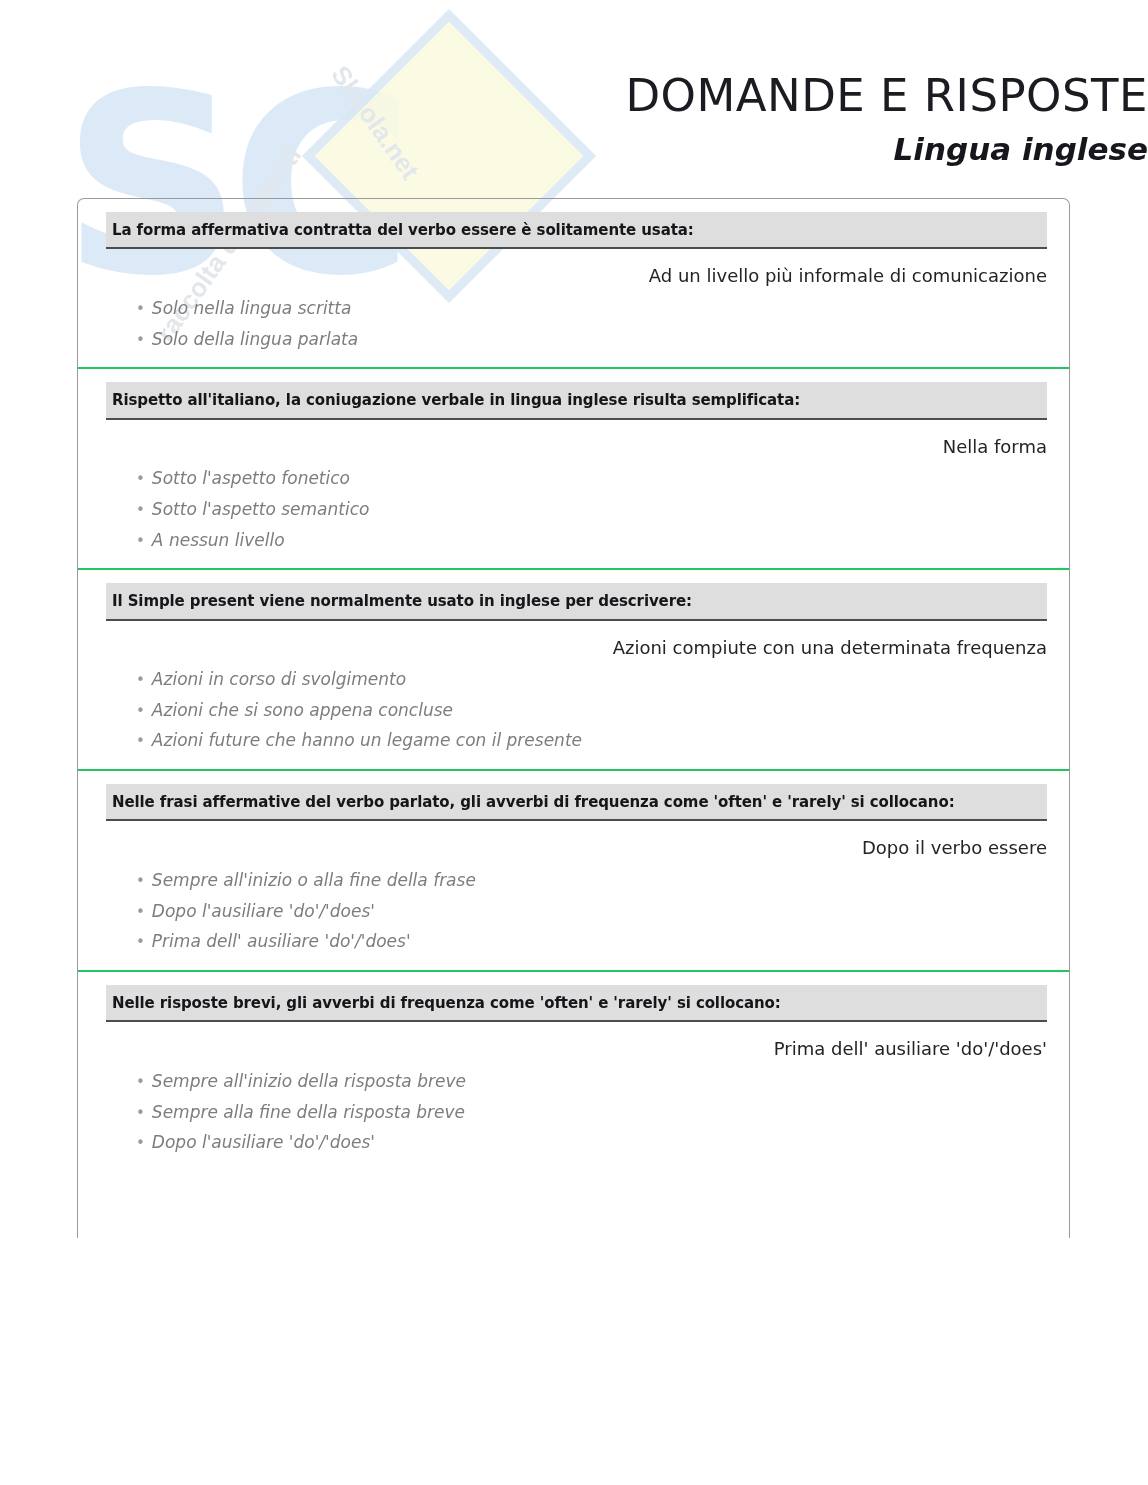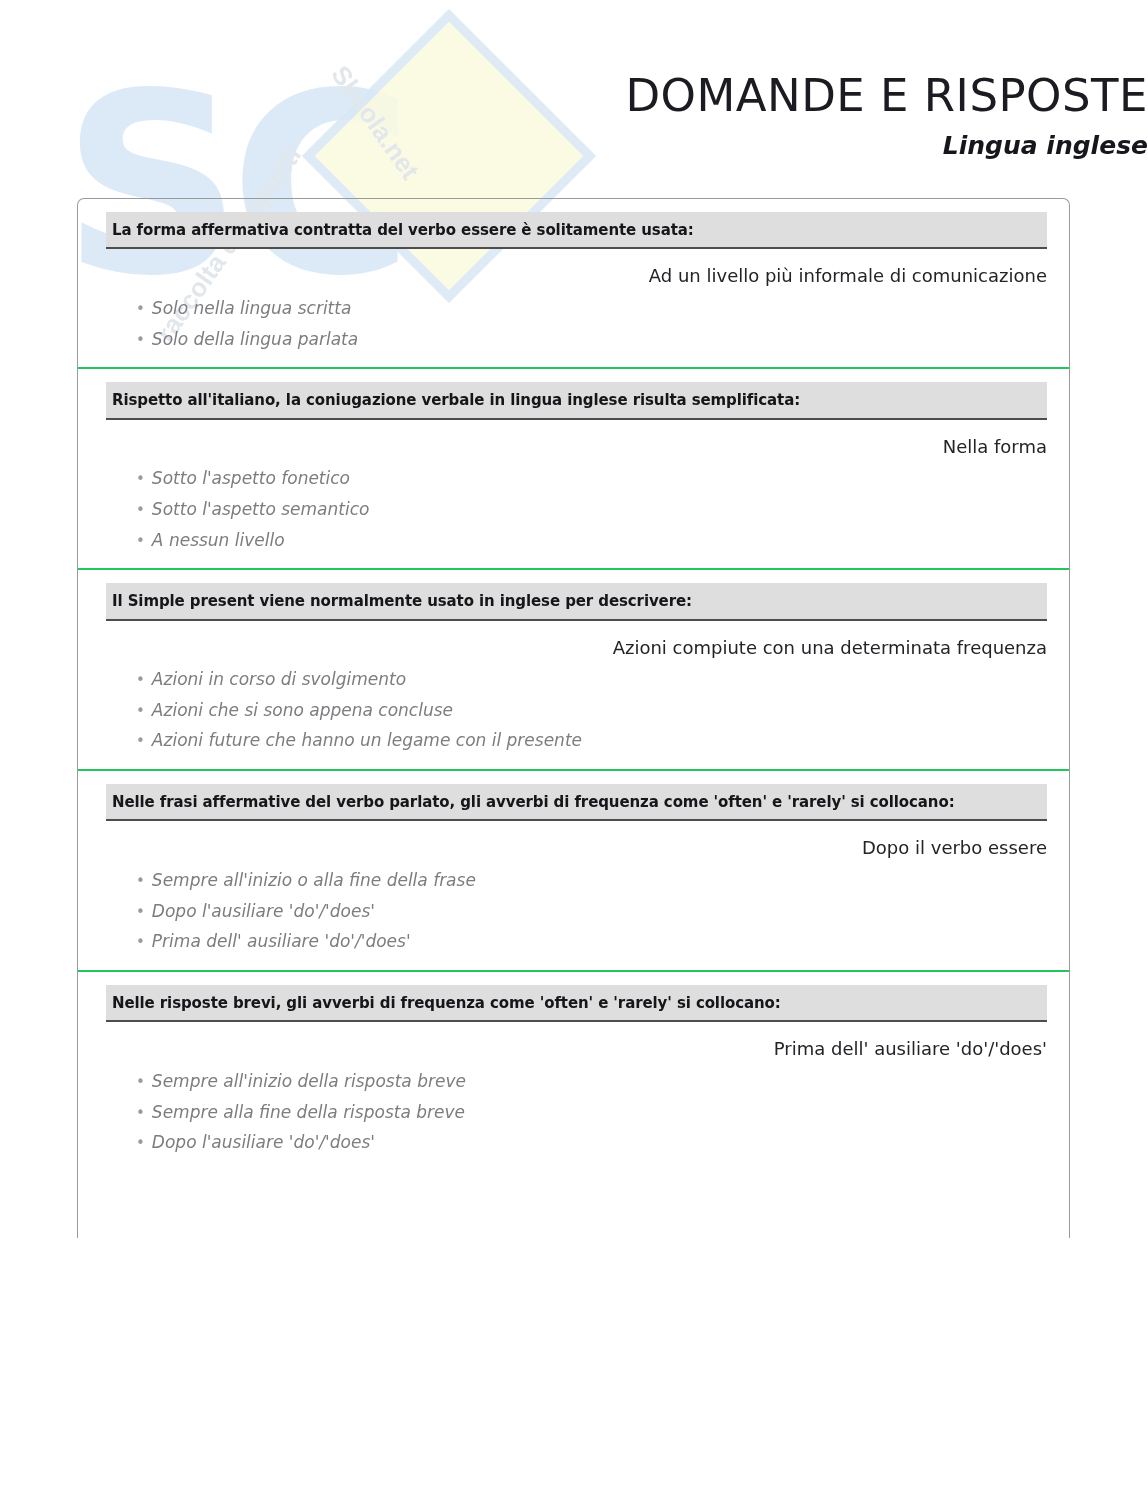--- a/index.html
+++ b/index.html
@@ -84,21 +84,21 @@
     font-family: "DejaVu Sans", sans-serif;
     font-size: 45px;
     font-weight: 400;
     color: #1b1b22;
     letter-spacing: .5px;
     line-height: 1.05;
     margin: 0;
   }
   #doc-subtitle {
     font-family: "DejaVu Sans", sans-serif;
-    font-size: 25px;
+    font-size: 31px;
     font-weight: 700;
     font-style: italic;
     color: #16161c;
     margin: 14px 0 0 0;
     line-height: 1.05;
   }
 
   
   #quiz-container {
     position: absolute;

